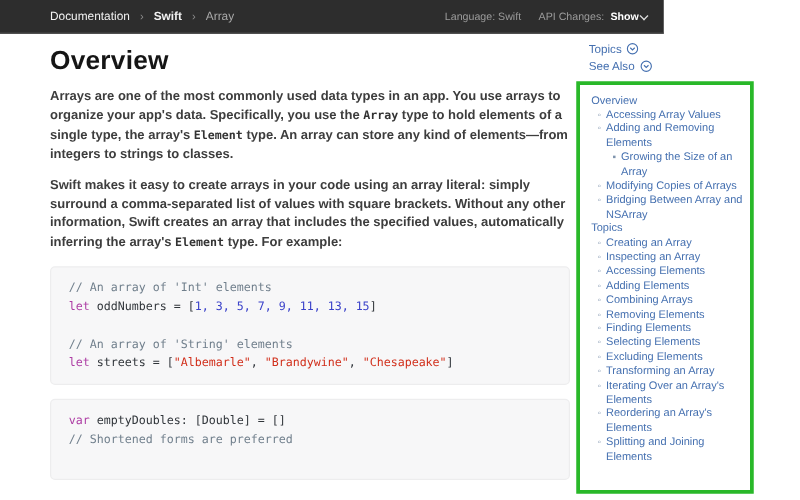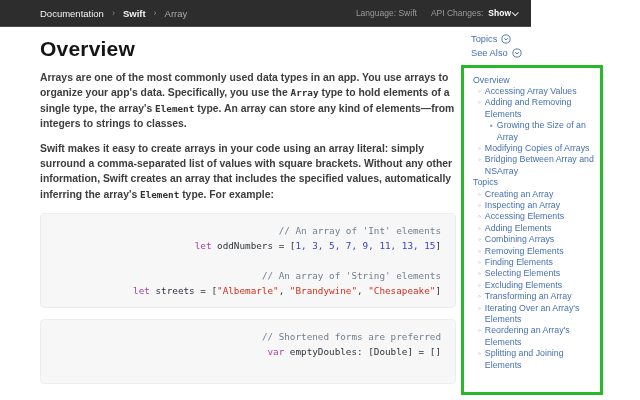--- a/index.html
+++ b/index.html
@@ -27,21 +27,21 @@
   .main-col { position:absolute; left:40px; top:27px; width:416px; }
   .page-title { margin-top:10px; font-size:21px; font-weight:bold; color:#151515;
                 letter-spacing:.2px; }
   .para { margin-top:9px; font-size:10.4px; line-height:15.4px; color:#3d3d3d;font-weight:bold; }
   .inline-code { font-family:"DejaVu Sans Mono", monospace; font-size:9.3px; color:#333; }
 
   .code-block { margin-top:11px; background:#f7f7f8; border:1px solid #ededee;
                 border-radius:4px; padding:9px 14px;
                 font-family:"DejaVu Sans Mono", monospace; font-size:9.3px;
                 line-height:15px; color:#30353a; }
-  .code-line { white-space:pre;text-align:right; }
+  .code-line { white-space:pre; }
   .tok-c { color:#707f8c; }
   .tok-k { color:#ad3da4; }
   .tok-p { color:#30353a; }
   .tok-n { color:#3a41c9; }
   .tok-s { color:#d12f1b; }
 
   
   .sidebar { position:absolute; left:461px; top:27px; width:148px; }
   .toggles { padding:7px 0 0 10px; display:flex; flex-direction:column; gap:3.5px; }
   .toggle-row { display:flex; align-items:center; gap:4px; color:#4570b0;
@@ -91,22 +91,22 @@
   <p class="para"><span>Arrays are one of the most commonly used data types in an app. You use arrays to organize your app's data. Specifically, you use the </span><span class="inline-code">Array</span><span> type to hold elements of a single type, the array's </span><span class="inline-code">Element</span><span> type. An array can store any kind of elements—from integers to strings to classes.</span></p>
   <p class="para"><span>Swift makes it easy to create arrays in your code using an array literal: simply surround a comma-separated list of values with square brackets. Without any other information, Swift creates an array that includes the specified values, automatically inferring the array's </span><span class="inline-code">Element</span><span> type. For example:</span></p>
   <div class="code-block">
       <div class="code-line"><span class="tok-c">// An array of 'Int' elements</span></div>
       <div class="code-line"><span class="tok-k">let</span><span class="tok-p"> oddNumbers = [</span><span class="tok-n">1, 3, 5, 7, 9, 11, 13, 15</span><span class="tok-p">]</span></div>
       <div class="code-line">&nbsp;</div>
       <div class="code-line"><span class="tok-c">// An array of 'String' elements</span></div>
       <div class="code-line"><span class="tok-k">let</span><span class="tok-p"> streets = [</span><span class="tok-s">"Albemarle"</span><span class="tok-p">, </span><span class="tok-s">"Brandywine"</span><span class="tok-p">, </span><span class="tok-s">"Chesapeake"</span><span class="tok-p">]</span></div>
     </div>
   <div class="code-block">
+      <div class="code-line"><span class="tok-k">var</span><span class="tok-p"> emptyDoubles: [Double] = []</span></div>
       <div class="code-line"><span class="tok-c">// Shortened forms are preferred</span></div>
-      <div class="code-line"><span class="tok-k">var</span><span class="tok-p"> emptyDoubles: [Double] = []</span></div>
       <div class="code-line">&nbsp;</div>
     </div>
 </div>
 
 <div class="sidebar">
   <div class="toggles">
     <div class="toggle-row">
       <span>Topics</span>
       <span class="circle-chev">
         <svg width="10" height="10" viewBox="0 0 10 10">

